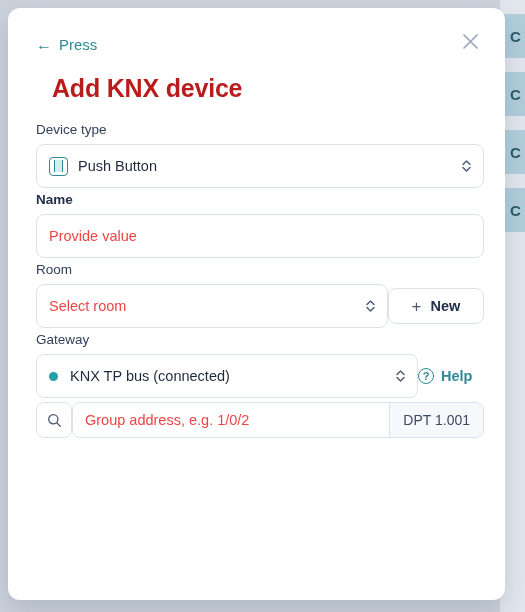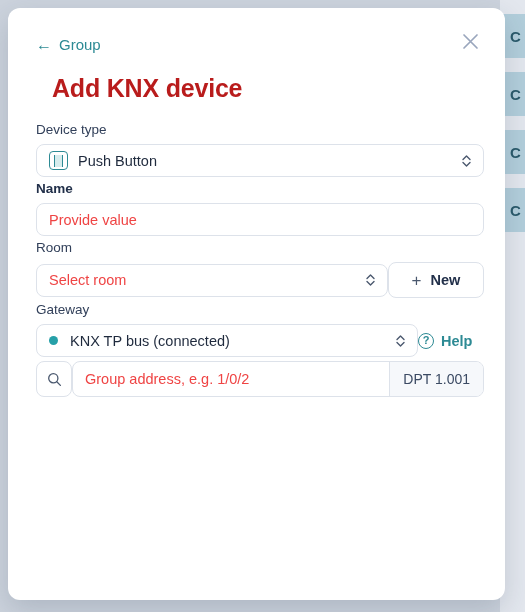--- a/index.html
+++ b/index.html
@@ -127,21 +127,21 @@
     font-weight: 700;
     color: #22304a;
   }
 
   .control-row {
     display: flex;
     align-items: center;
   }
 
   .input-box {
-    height: 33px;
+    height: 44px;
     border: 1px solid #dde2ea;
     border-radius: 8px;
     background: #fff;
     display: flex;
     align-items: center;
     box-sizing: border-box;
     padding: 0 12px;
     font-size: 14.5px;
     color: #1f2a3d;
     position: relative;
@@ -341,21 +341,21 @@
       <span class="bg-row-label">C</span>
     </div>
     <div class="bg-sep" style="top:232px;height:380px;"></div>
   </div>
 </div>
 
 <div class="modal">
 
   <div class="back-link">
     <span class="back-arrow">←</span>
-    <span>Group</span>
+    <span>Press</span>
   </div>
 
   <div class="close-btn">
     <svg width="17" height="17" viewBox="0 0 17 17">
       <path d="M2 2 L15 15 M15 2 L2 15" stroke="#9aa6bd" stroke-width="1.7" fill="none" stroke-linecap="round"></path>
     </svg>
   </div>
 
   <div class="modal-title">Add KNX device</div>
 

